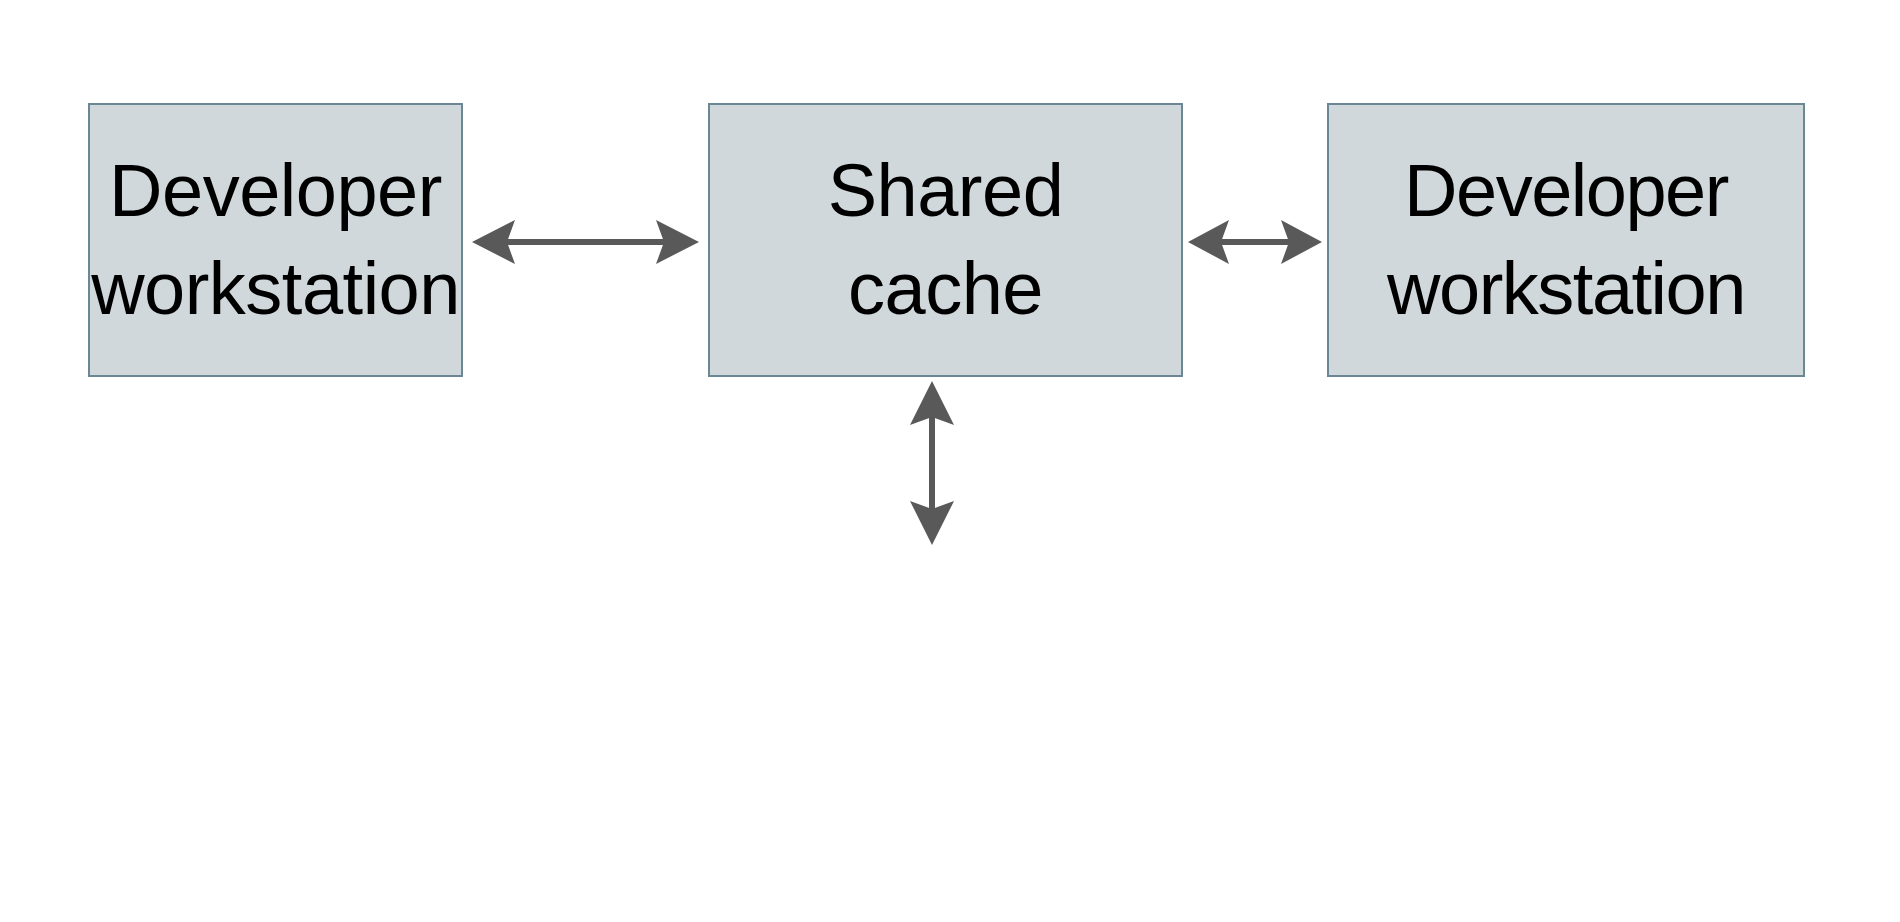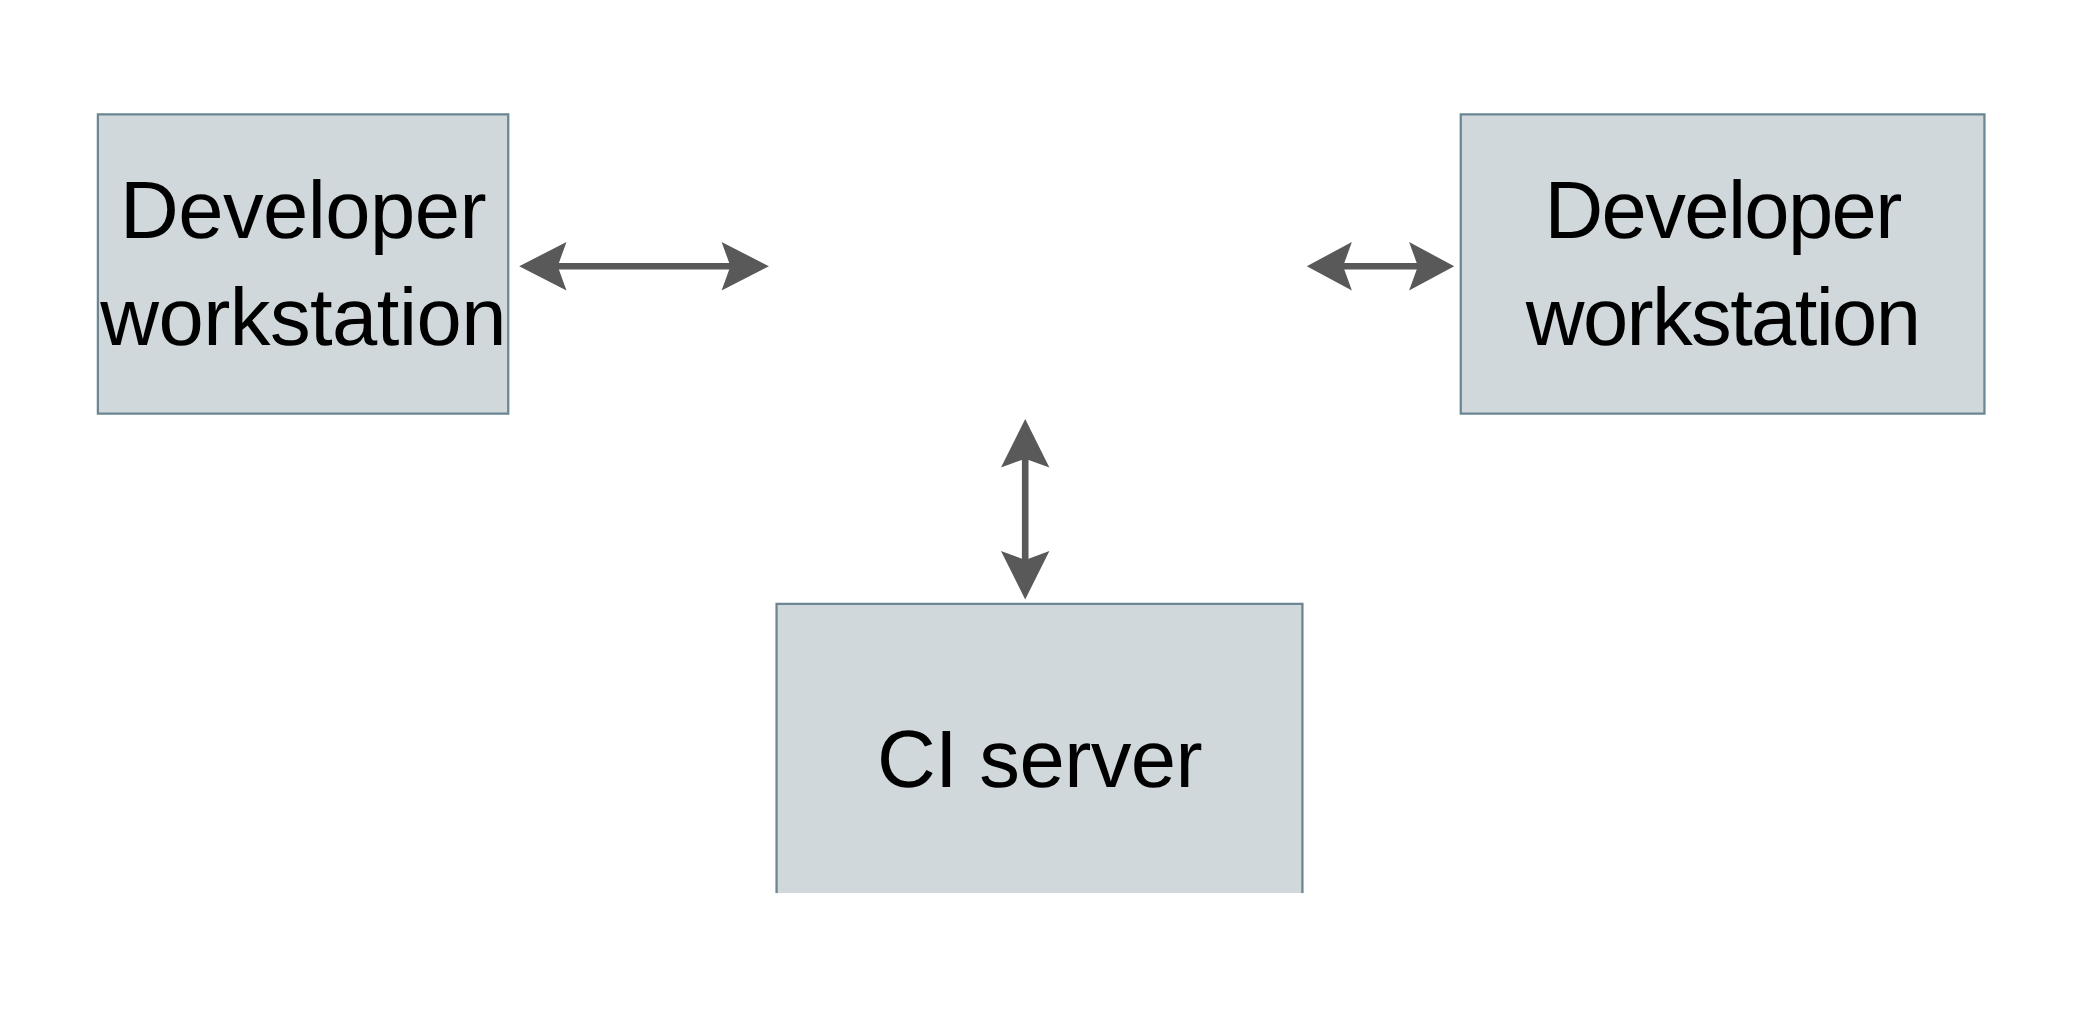--- a/index.html
+++ b/index.html
@@ -57,29 +57,30 @@
 </head>
 <body>
 
 <div id="canvas">
 
   <div class="node node-dev-left">
     <div class="node-label">Developer
 workstation</div>
   </div>
 
+  <div class="node node-shared">
+    <div class="node-label">Shared
+cache</div>
+  </div>
 
   <div class="node node-dev-right">
     <div class="node-label">Developer
 workstation</div>
   </div>
 
-  <div class="node node-ci">
-    <div class="node-label">CI server</div>
-  </div>
 
   <div class="edge edge-h-left">
     <svg width="245" height="60" viewBox="0 0 245 60" xmlns="http://www.w3.org/2000/svg">
       <path d="M 40 27 L 205 27 L 205 33 L 40 33 Z" fill="#595959"></path>
       <path d="M 9 30 L 52 8 L 44 30 L 52 52 Z" fill="#595959"></path>
       <path d="M 236 30 L 193 8 L 201 30 L 193 52 Z" fill="#595959"></path>
     </svg>
   </div>
 
   <div class="edge edge-h-right">

